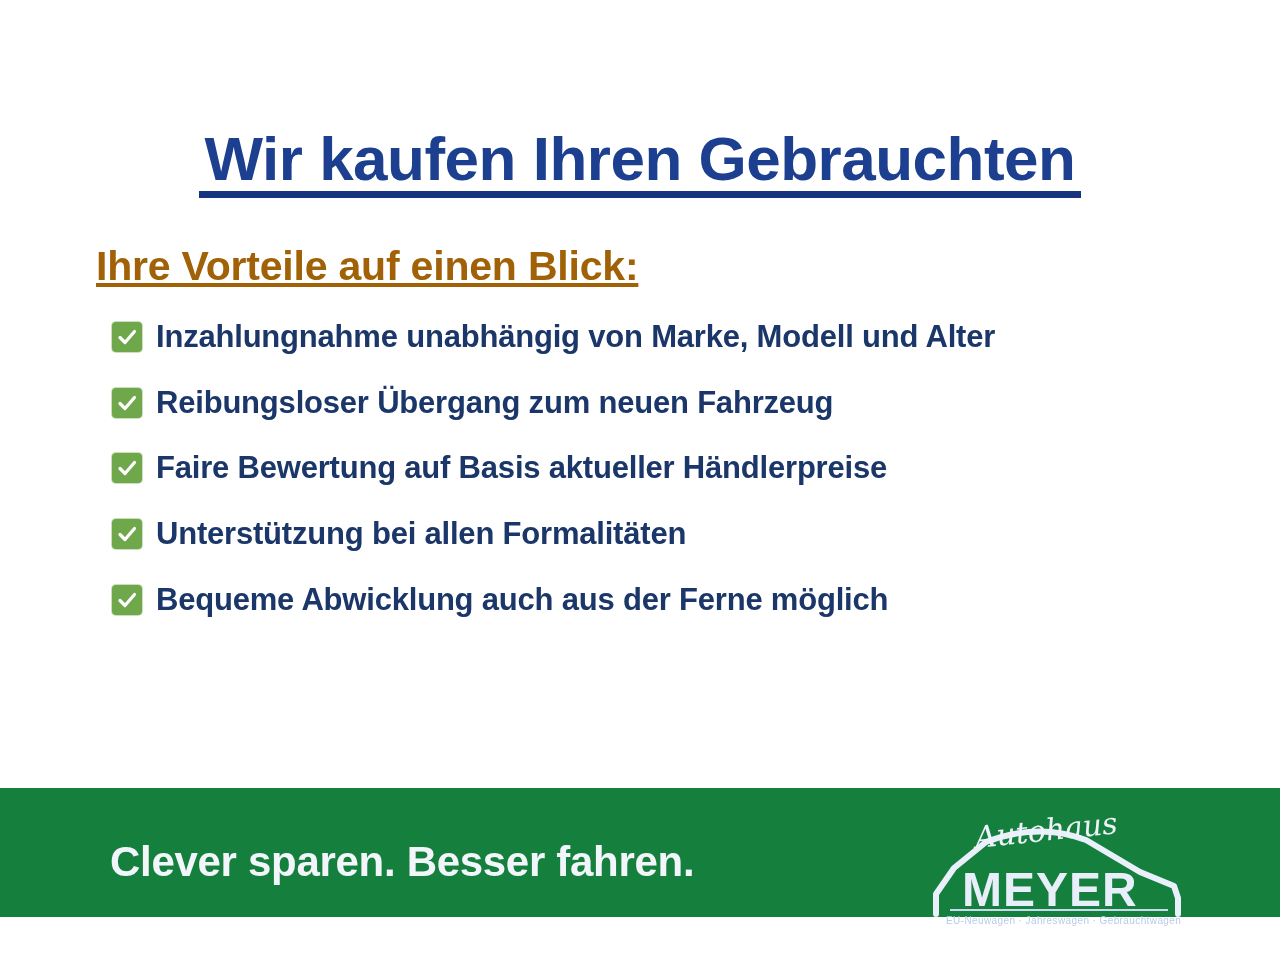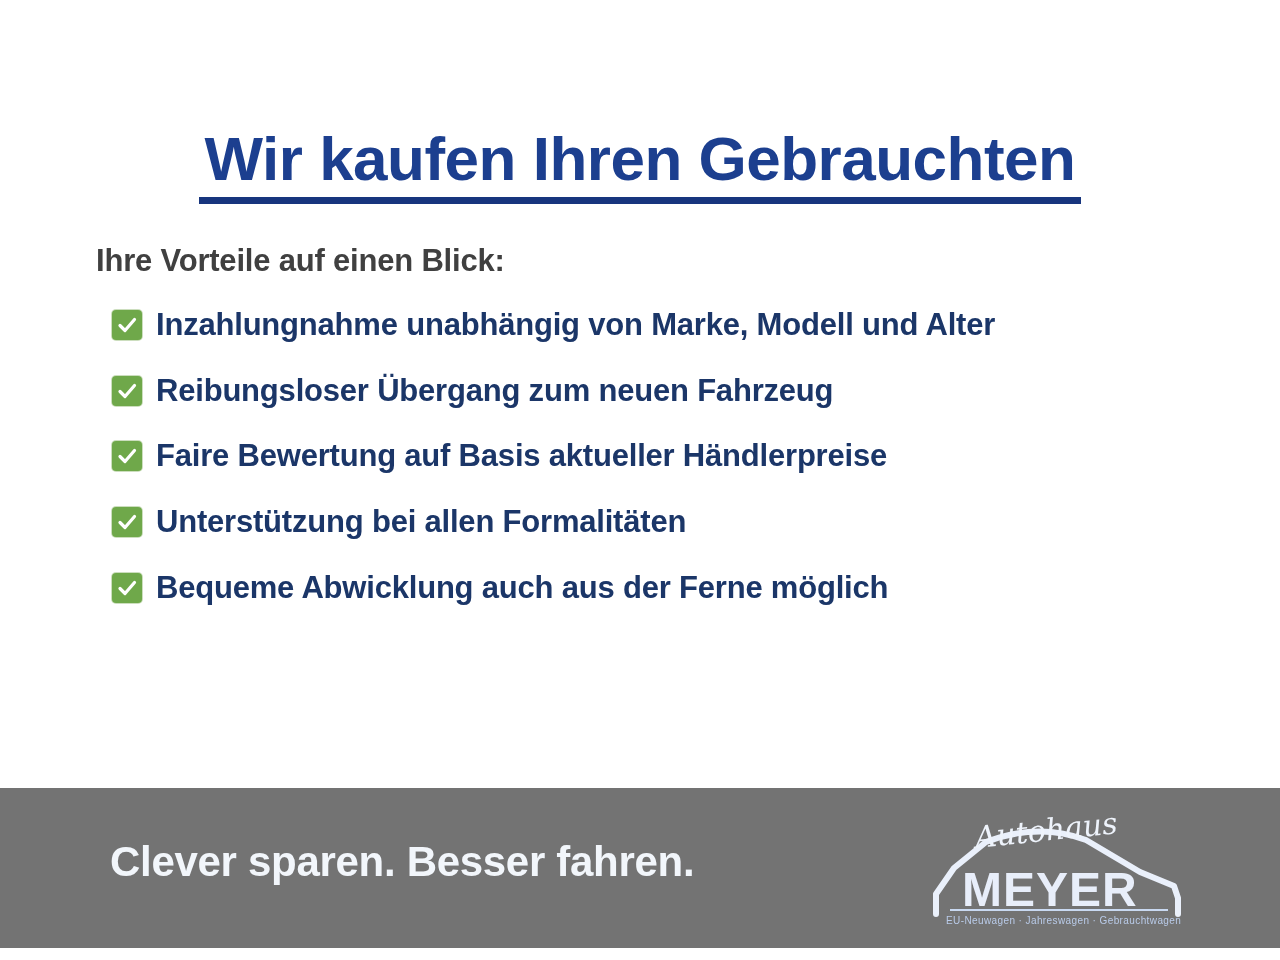--- a/index.html
+++ b/index.html
@@ -28,38 +28,39 @@
     text-align: center;
   }
   .headline {
     display: inline-block;
     font-size: 62px;
     font-weight: bold;
     color: #1c3f8f;
     letter-spacing: -0.5px;
     line-height: 1.05;
     white-space: nowrap;
-    padding: 0 6px 6px 6px;
+    padding: 0 6px 0 6px;
     border-bottom: 7px solid #17357e;
   }
 
   
   .benefits {
     position: absolute;
     left: 96px;
     top: 242px;
     width: 1120px;
   }
   .benefits-title {
-    font-size: 31px;
-    font-weight: bold;
-    color: #404040;
+    font-size: 41px;
+    font-weight: bold;
+    color: #a16207;
     margin: 0 0 28px 0;
     line-height: 1.2;
     letter-spacing: -0.2px;
+    text-decoration: underline;
   }
   .benefit-list {
     list-style: none;
     margin: 16px;
     padding: 0;
   }
   .benefit-item {
     display: flex;
     align-items: center;
     margin-bottom: 30px;
@@ -90,22 +91,22 @@
     letter-spacing: -0.2px;
     white-space: nowrap;
   }
 
   
   .footer-banner {
     position: absolute;
     left: 0;
     top: 788px;
     width: 1280px;
-    height: 160px;
-    background: #737373;
+    height: 129px;
+    background: #15803d;
   }
   .footer-tagline {
     position: absolute;
     left: 110px;
     top: 50px;
     font-size: 42px;
     font-weight: bold;
     color: #f2f6fb;
     letter-spacing: -0.3px;
     white-space: nowrap;

